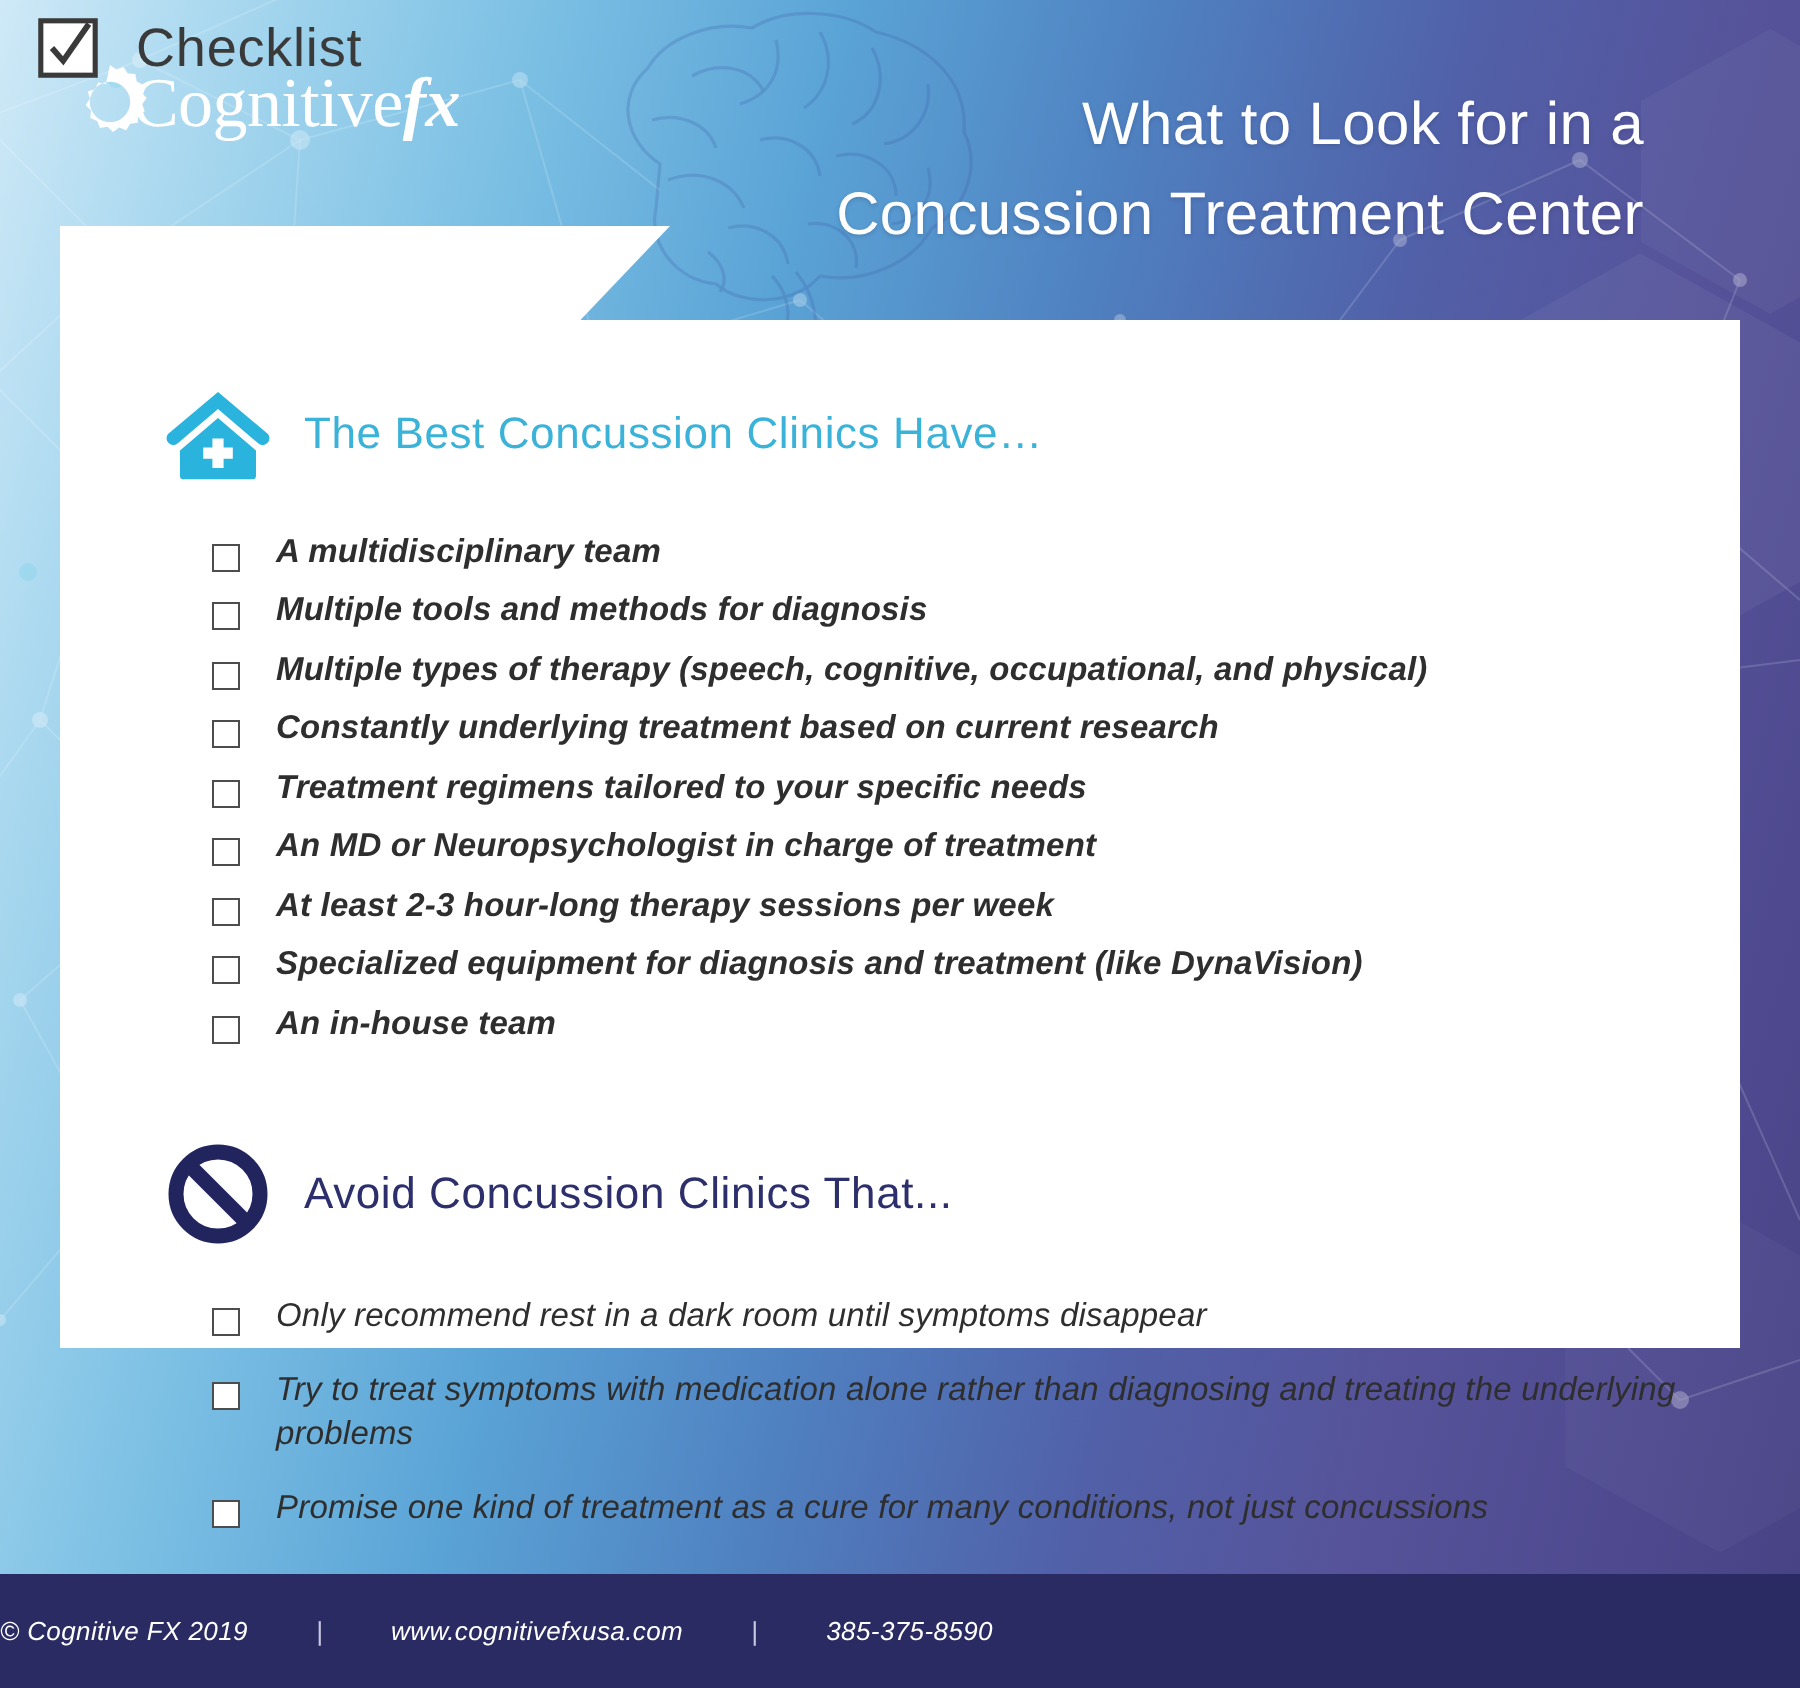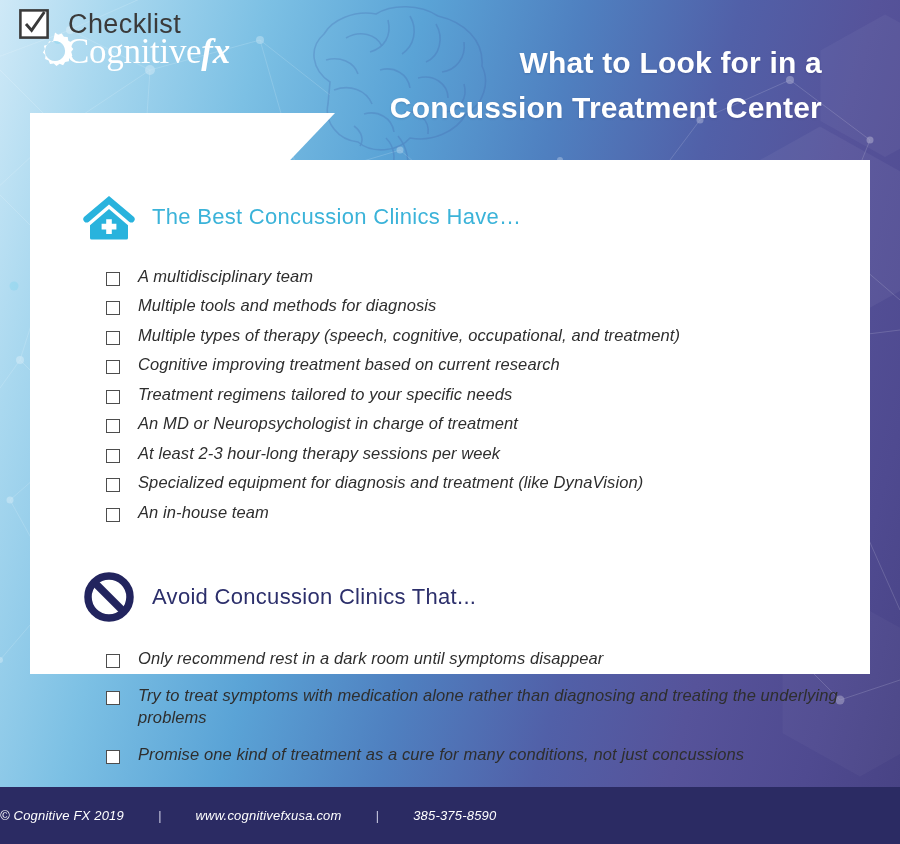--- a/index.html
+++ b/index.html
@@ -80,21 +80,21 @@
   }
 
   .header-title {
     position: absolute;
     right: 78px;
     top: 40px;
     width: 520px;
     text-align: right;
     color: #ffffff;
     font-size: 30px;
-    font-weight: 700;
+    font-weight: 400;
     line-height: 1.50;
     letter-spacing: 0.2px;
     text-shadow: 0 1px 2px rgba(20,25,70,0.18);
   }
 
   
   .tab {
     position: absolute;
     left: 30px;
     top: 113px;
@@ -158,21 +158,21 @@
     line-height: 1;
   }
   .title-teal { color: #3bb3d9; }
   .title-navy { color: #2c2f6b; }
 
   .items {
     margin: 0;
     padding: 0;
     list-style: none;
   }
-  .items-a { margin-top: 22px; padding-left: 76px; }
+  .items-a { margin-top: 22px; padding-left: 76px; font-weight: bold; }
   .items-b { margin-top: 24px; padding-left: 76px; }
 
   .item {
     display: flex;
     align-items: flex-start;
     margin-bottom: 8px;
   }
   .items-b .item { margin-bottom: 16px; }
 
   .item-box {
@@ -363,25 +363,25 @@
         <li class="item">
             <span class="item-box"></span>
             <span class="item-text">A multidisciplinary team</span>
           </li>
         <li class="item">
             <span class="item-box"></span>
             <span class="item-text">Multiple tools and methods for diagnosis</span>
           </li>
         <li class="item">
             <span class="item-box"></span>
-            <span class="item-text">Multiple types of therapy (speech, cognitive, occupational, and treatment)</span>
-          </li>
-        <li class="item">
-            <span class="item-box"></span>
-            <span class="item-text">Cognitive improving treatment based on current research</span>
+            <span class="item-text">Multiple types of therapy (speech, cognitive, occupational, and physical)</span>
+          </li>
+        <li class="item">
+            <span class="item-box"></span>
+            <span class="item-text">Constantly underlying treatment based on current research</span>
           </li>
         <li class="item">
             <span class="item-box"></span>
             <span class="item-text">Treatment regimens tailored to your specific needs</span>
           </li>
         <li class="item">
             <span class="item-box"></span>
             <span class="item-text">An MD or Neuropsychologist in charge of treatment</span>
           </li>
         <li class="item">

